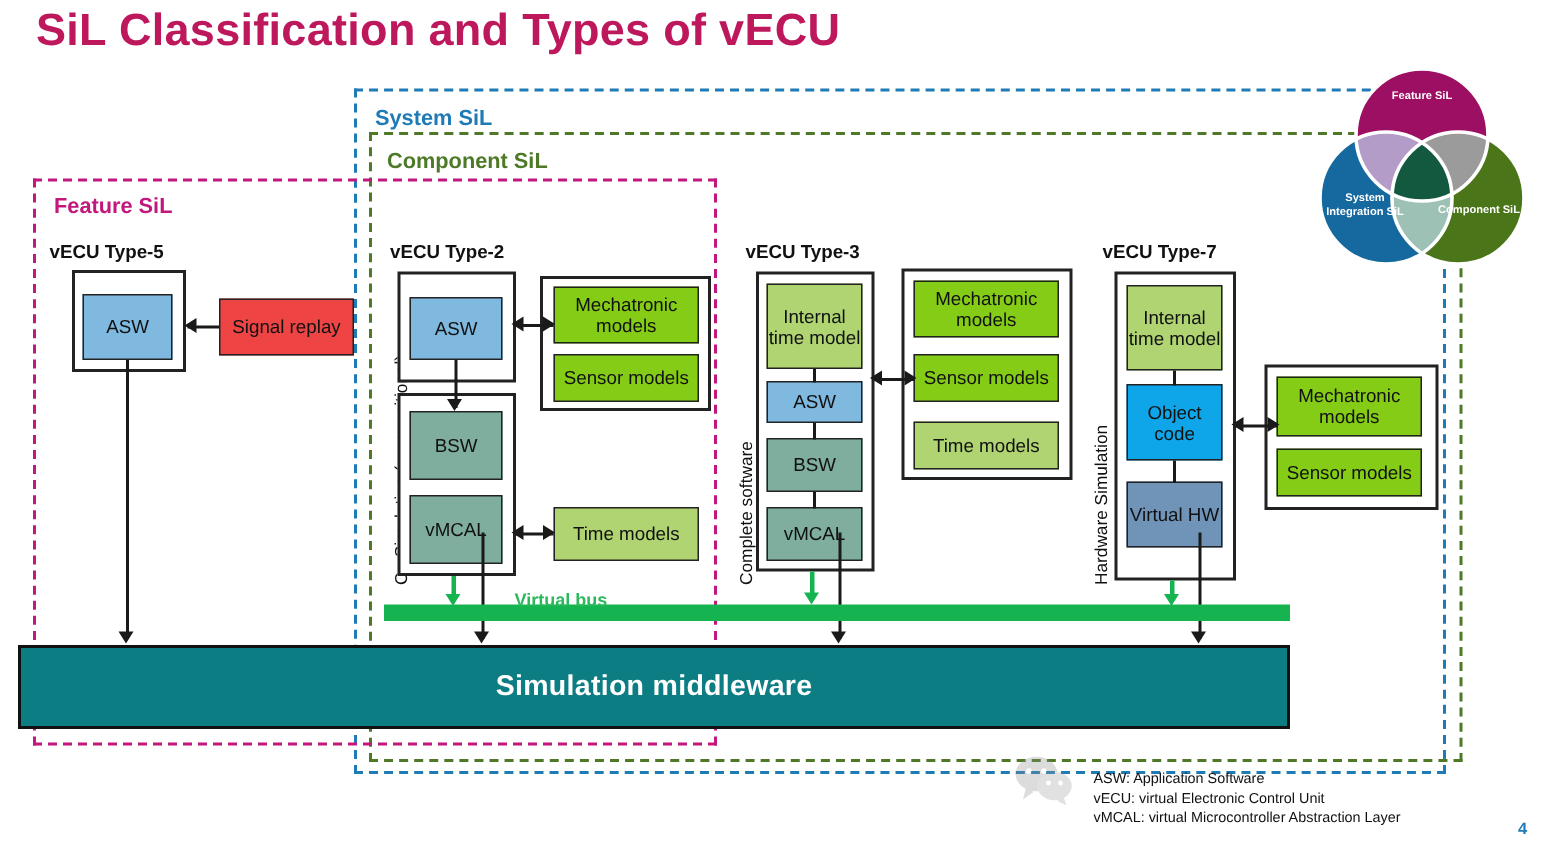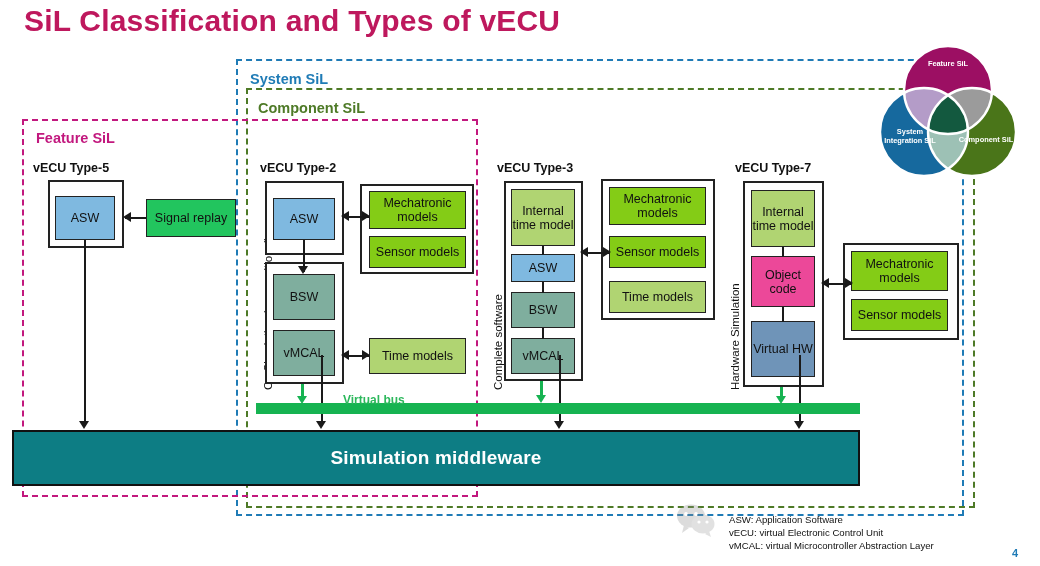--- a/index.html
+++ b/index.html
@@ -48,23 +48,23 @@
 
   
   .blk{
     border:1.6px solid #222;display:flex;align-items:center;justify-content:center;
     text-align:center;font-size:12.5px;color:#111;line-height:1.12;
   }
   .c-asw{background:#7fb9e0;}
   .c-bsw{background:#7fae9e;}
   .c-cyan{background:#84cc16;}
   .c-green{background:#b0d472;}
-  .c-red{background:#ec4899;}
+  .c-red{background:#0ea5e9;}
   .c-steel{background:#6f94b8;}
-  .c-teal{background:#22c55e;}
+  .c-teal{background:#ef4444;}
 
   
   .ln{background:#1a1a1a;}
   .hline{height:1.8px;}
   .vline{width:1.8px;}
 
   
   #virtual-bus{left:256px;top:403px;width:604px;height:11px;background:#16b351;}
   #virtual-bus-label{left:343px;top:393px;color:#2cb85c;font-size:12px;font-weight:700;}
 
@@ -171,21 +171,21 @@
 <div class="abs" style="left:603px;top:247px;width:0;height:0;border-top:5px solid transparent;border-bottom:5px solid transparent;border-left:8px solid #1a1a1a;"></div>
 
 <div class="abs" style="left:540px;top:381px;width:3px;height:18px;background:#16b351;"></div>
 <div class="abs" style="left:536px;top:395px;width:0;height:0;border-left:5px solid transparent;border-right:5px solid transparent;border-top:8px solid #16b351;"></div>
 <div class="abs ln vline" style="left:559px;top:355px;height:71px;"></div>
 <div class="abs" style="left:554px;top:421px;width:0;height:0;border-left:5px solid transparent;border-right:5px solid transparent;border-top:8px solid #1a1a1a;"></div>
 
 <div class="abs frame" style="left:743px;top:181px;width:81px;height:206px;"></div>
 <div class="abs blk c-green" style="left:751px;top:190px;width:64px;height:57px;">Internal time model</div>
 <div class="abs blk c-red" style="left:751px;top:256px;width:64px;height:51px;">Object code</div>
-<div class="abs blk c-steel" style="left:751px;top:321px;width:64px;height:56px;">Virtual HW</div>
+<div class="abs blk c-steel" style="left:751px;top:321px;width:64px;height:44px;">Virtual HW</div>
 <div class="abs ln vline" style="left:782px;top:247px;height:10px;"></div>
 <div class="abs ln vline" style="left:782px;top:307px;height:15px;"></div>
 
 <div class="abs frame" style="left:843px;top:243px;width:116px;height:97px;"></div>
 <div class="abs blk c-cyan" style="left:851px;top:251px;width:97px;height:40px;">Mechatronic models</div>
 <div class="abs blk c-cyan" style="left:851px;top:299px;width:97px;height:32px;">Sensor models</div>
 
 <div class="abs ln hline" style="left:824px;top:283px;width:28px;"></div>
 <div class="abs" style="left:821px;top:278px;width:0;height:0;border-top:5px solid transparent;border-bottom:5px solid transparent;border-right:8px solid #1a1a1a;"></div>
 <div class="abs" style="left:845px;top:278px;width:0;height:0;border-top:5px solid transparent;border-bottom:5px solid transparent;border-left:8px solid #1a1a1a;"></div>

